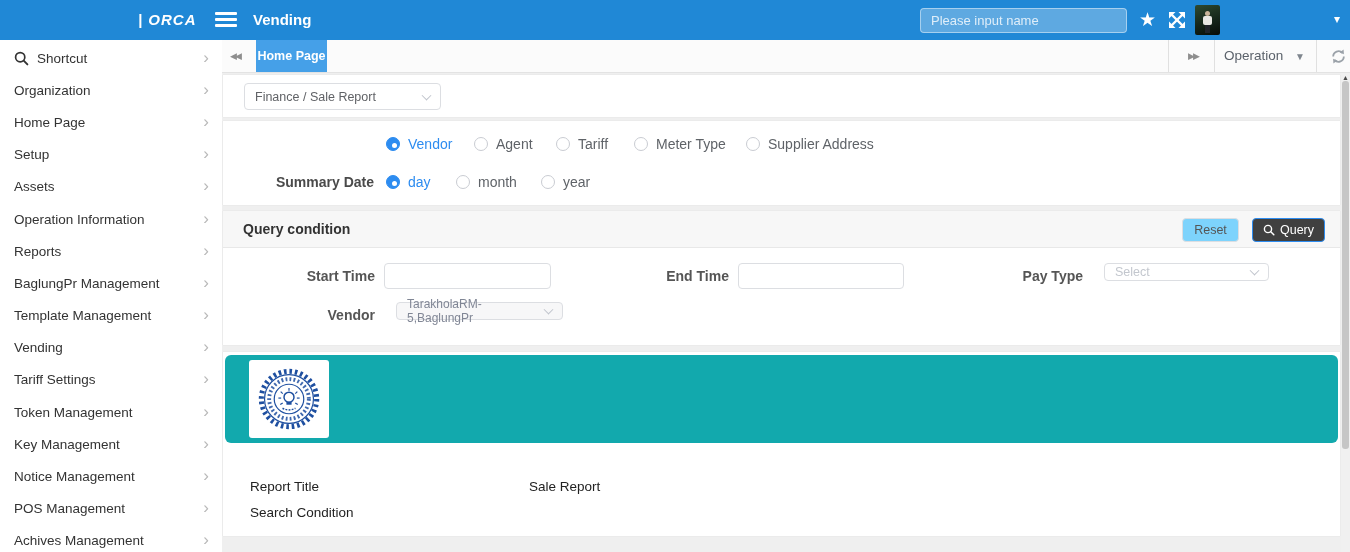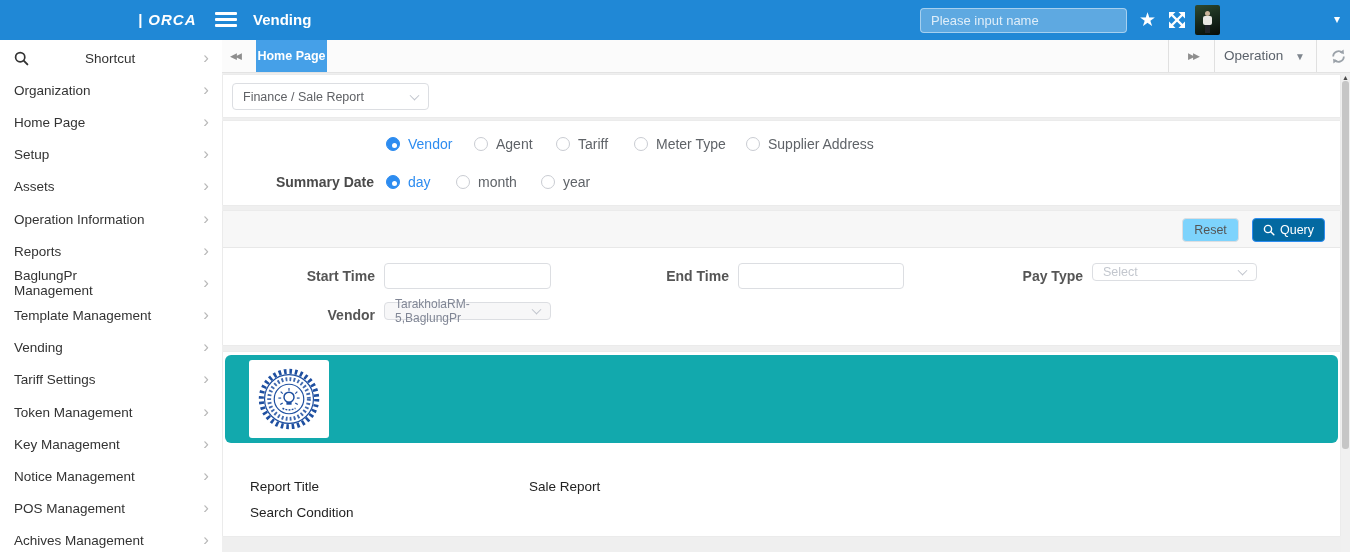--- a/index.html
+++ b/index.html
@@ -28,21 +28,21 @@
     border-radius:50%; background:#c9b49a; }
   .avatar .torso { position:absolute; left:8px; top:11px; width:9px; height:9px;
     border-radius:2px; background:#e8e8e4; }
   .avatar .legs { position:absolute; left:10px; top:20px; width:5px; height:8px; background:#20242a; }
   .hdr-caret { position:absolute; left:1334px; top:12px; color:#fff; font-size:12px; cursor:pointer; }
 
   
   .sidebar { position:absolute; top:40px; left:0; width:222px; height:512px;
     background:#fff; padding-top:2px; overflow:hidden; }
   .side-item { height:32.2px; display:flex; align-items:center; padding:0 13px 0 14px;
-    font-size:13.5px; color:#333; cursor:pointer; position:relative;gap:48px; }
+    font-size:13.5px; color:#333; cursor:pointer; position:relative; }
   .side-item .lbl { flex:1; }
   .side-item .chev { color:#b9b9b9; font-size:17px; line-height:1; margin-top:-2px; }
   .side-item .mag { margin-right:8px; display:inline-flex; }
 
   
   .tabbar { position:absolute; top:40px; left:222px; width:1128px; height:33px;
     background:#fbfbfb; border-bottom:1px solid #e3e3e3; }
   .tab-nav { position:absolute; top:0; height:32px; line-height:32px; color:#8e8e8e;
     font-size:9px; letter-spacing:-2px; cursor:pointer; }
   .tab-nav.left { left:8px; }
@@ -54,21 +54,21 @@
     color:#5b626b; font-size:13.5px; cursor:pointer; }
   .op-dd .dd-caret { color:#7f868e; font-size:10px; margin-left:8px; }
   .refresh-ic { position:absolute; left:1108px; top:8px; width:17px; height:17px; cursor:pointer; }
 
   
   .content { position:absolute; top:73px; left:222px; width:1128px; height:479px; background:#efefef; }
   .card { position:absolute; left:1px; width:1117px; background:#fff; box-shadow:0 0 1px rgba(0,0,0,0.10); }
 
   .card-select { top:2px; height:42px; }
   .select { position:absolute; border:1px solid #dcdee2; border-radius:4px; background:#fff;
-    font-size:12.5px; color:#606266; display:flex; align-items:center; padding:0 24px 0 10px; cursor:pointer; }
+    font-size:12.5px; color:#606266; display:flex; align-items:center; padding:0 24px 0 10px; cursor:pointer;margin-left:12px; }
   .report-select { left:9px; top:8px; width:197px; height:27px; }
   .sel-caret { position:absolute; right:10px; top:50%; width:7px; height:7px;
     border-right:1.6px solid #c0c4cc; border-bottom:1.6px solid #c0c4cc;
     transform:translateY(-70%) rotate(45deg); }
 
   .card-radios { top:48px; height:84px; }
   .radio-row { position:absolute; left:0; width:100%; height:24px; }
   .grp-label { position:absolute; left:0; width:151px; text-align:right; line-height:24px;
     font-size:14px; font-weight:bold; color:#4a4a4a; }
   .radio-opt { position:absolute; top:0; display:flex; align-items:center; height:24px; cursor:pointer; }
@@ -82,21 +82,21 @@
 
   .card-query { top:138px; height:134px; }
   .q-head { position:absolute; left:0; top:0; width:100%; height:37px; background:#f7f7f7;
     border-bottom:1px solid #e8e8e8; }
   .q-title { position:absolute; left:20px; top:0; line-height:37px; font-size:14px;
     font-weight:bold; color:#333; }
   .btn { position:absolute; top:7px; height:24px; border-radius:4px; font-size:12.5px;
     cursor:pointer; border:1px solid #dcdee2; background:#7dd3fc; color:#555;
     font-family:"Liberation Sans", sans-serif; }
   .btn.reset { left:959px; width:57px; }
-  .btn.primary { left:1029px; width:73px; background:#0369a1; border-color:#2d8cf0;
+  .btn.primary { left:1029px; width:73px; background:#404040; border-color:#2d8cf0;
     color:#fff; display:flex; align-items:center; justify-content:center; gap:5px; }
   .q-body { position:absolute; left:0; top:37px; width:100%; height:97px; }
   .f-label { position:absolute; width:152px; text-align:right; line-height:26px;
     font-size:14px; font-weight:bold; color:#555; }
   .f-input { position:absolute; height:26px; border:1px solid #dcdee2; border-radius:4px;
     background:#fff; padding:0 8px; font-size:12px; color:#515a6e; outline:none;
     font-family:"Liberation Sans", sans-serif; }
   .f-select { position:absolute; height:26px; }
   .f-select .select { left:0; top:0; width:100%; height:18px; }
   .vendor-sel { background:#f7f7f8; color:#808695; font-size:12px; }
@@ -290,20 +290,21 @@
       </span>
       <span class="radio-opt" style="left:318px">
         <i class="radio"></i>
         <span class="opt-label">year</span>
       </span>
     </div>
   </div>
 
   <div class="card card-query">
     <div class="q-head">
+      <span class="q-title">Query condition</span>
       <button class="btn reset">Reset</button>
       <button class="btn primary">
         <svg width="12" height="12" viewBox="0 0 12 12">
           <circle cx="5" cy="5" r="3.6" fill="none" stroke="#fff" stroke-width="1.4"></circle>
           <line x1="7.8" y1="7.8" x2="10.8" y2="10.8" stroke="#fff" stroke-width="1.5" stroke-linecap="round"></line>
         </svg>
         <span>Query</span>
       </button>
     </div>
     <div class="q-body">

